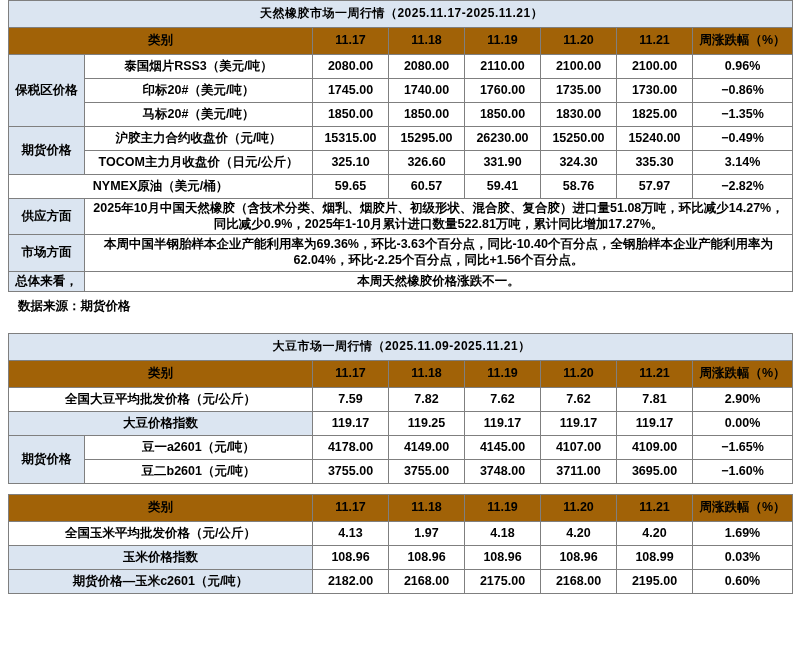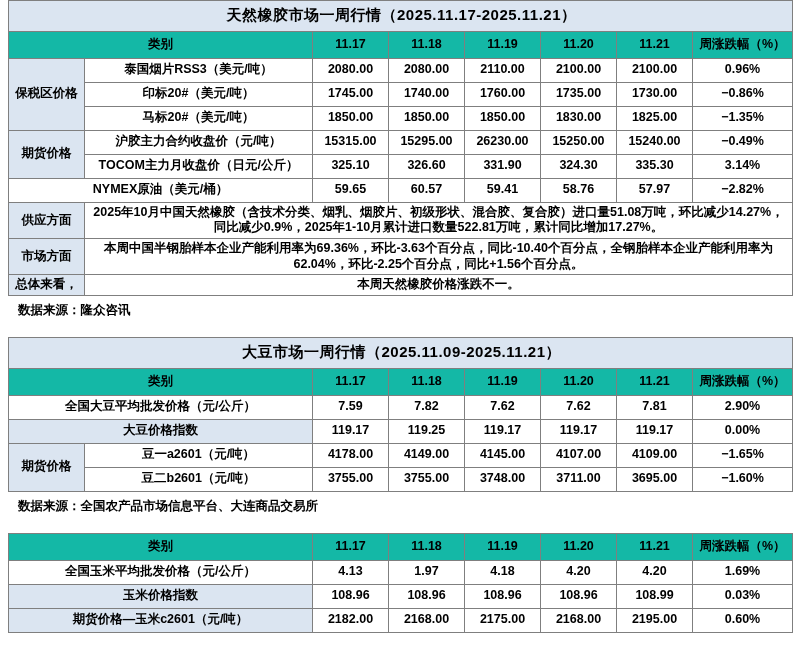--- a/index.html
+++ b/index.html
@@ -35,27 +35,27 @@
     border: 1px solid #7f7f7f;
     padding: 2px 3px;
     text-align: center;
     vertical-align: middle;
     font-weight: bold;
     font-size: 12.5px;
     line-height: 1.25;
   }
   .title-row td {
     background: #dbe5f1;
-    font-size: 15px;
+    font-size: 12px;
     font-weight: bold;
     padding: 5px 0 6px 2px;
     letter-spacing: 0.5px;
   }
   .head-row td {
-    background: #14b8a6;
+    background: #a16207;
     font-size: 12.5px;
     height: 22px;
   }
   .rowlabel {
     background: #dbe5f1;
     margin-left: 40px;
   }
   .cellwhite {
     background: #ffffff;
   }
@@ -185,21 +185,21 @@
         <td class="rowlabel">市场方面</td>
         <td class="cellwhite justify" colspan="7">本周中国半钢胎样本企业产能利用率为69.36%，环比-3.63个百分点，同比-10.40个百分点，全钢胎样本企业产能利用率为62.04%，环比-2.25个百分点，同比+1.56个百分点。</td>
       </tr>
 
       <tr>
         <td class="rowlabel">总体来看，</td>
         <td class="cellwhite justify" colspan="7">本周天然橡胶价格涨跌不一。</td>
       </tr>
     </tbody>
       </table>
-    <div class="src">数据来源：隆众咨讯</div>
+    <div class="src">数据来源：期货价格</div>
   </div>
 
   <div class="spacer"></div>
 
   <div class="block">
     <table class="sheet">
       <colgroup>
         <col style="width:76px">
         <col style="width:228px">
         <col style="width:76px">
@@ -254,21 +254,20 @@
         <td class="cellwhite">豆二b2601（元/吨）</td>
         <td class="cellwhite">3755.00</td>
         <td class="cellwhite">3755.00</td>
         <td class="cellwhite">3748.00</td>
         <td class="cellwhite">3711.00</td>
         <td class="cellwhite">3695.00</td>
         <td class="cellwhite">−1.60%</td>
       </tr>
     </tbody>
       </table>
-    <div class="src">数据来源：全国农产品市场信息平台、大连商品交易所</div>
   </div>
 
   <div class="spacer"></div>
 
   <div class="block">
     <table class="sheet">
       <colgroup>
         <col style="width:76px">
         <col style="width:228px">
         <col style="width:76px">

